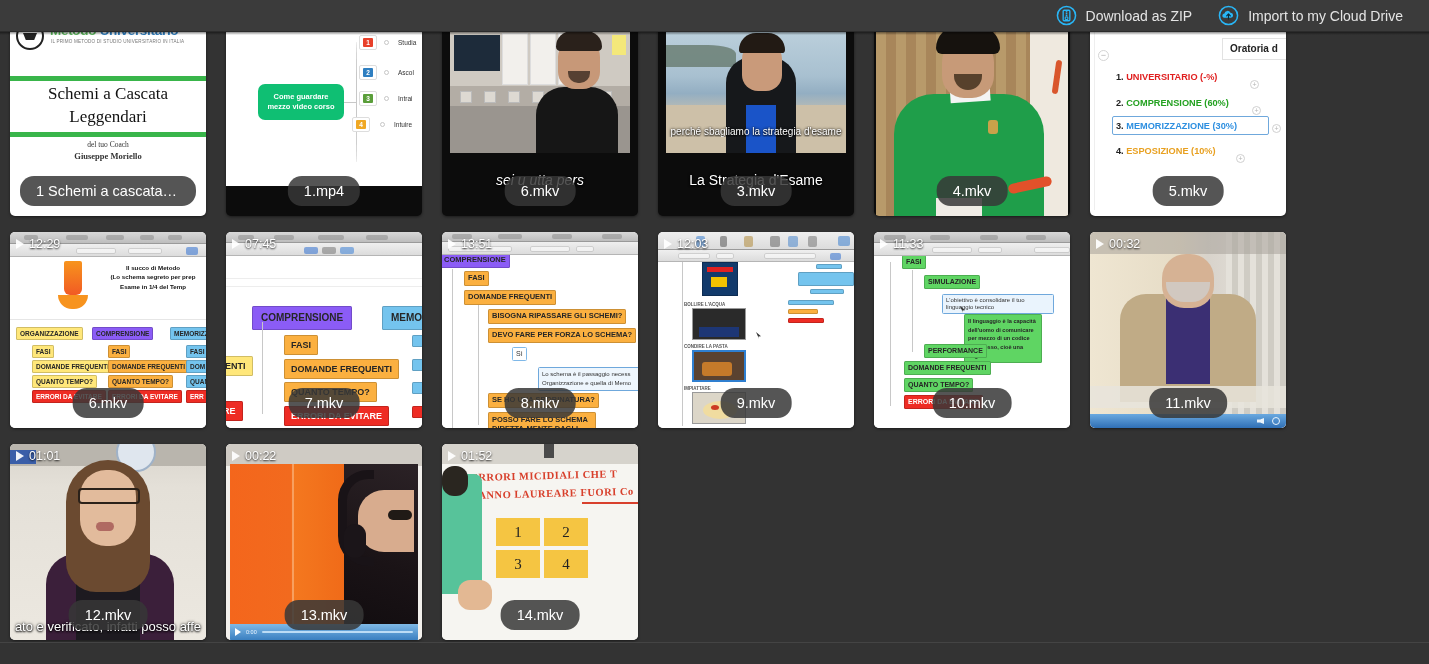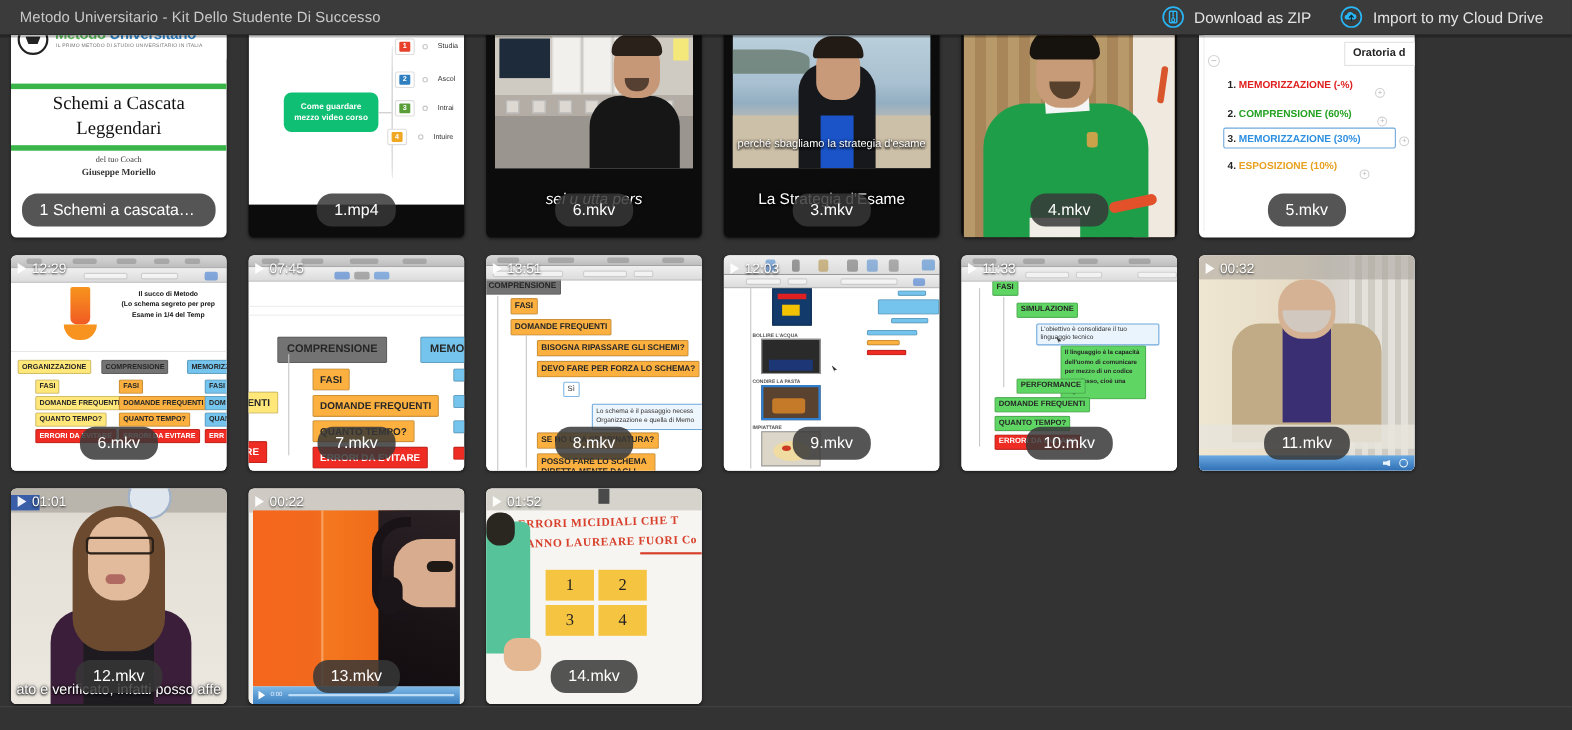--- a/index.html
+++ b/index.html
@@ -146,21 +146,21 @@
     font-weight: bold;
     color: #262626;
     padding: 2px 3px;
     border-radius: 1.5px;
     white-space: nowrap;
     line-height: 1.15;
     border: 1px solid rgba(0,0,0,0.18);
   }
   .node.wrap { white-space: normal; }
   .y { background:#ffe77a; }
-  .o { background:#737373; }
+  .o { background:#8b5cf6; }
   .o2 { background:#fbb040; }
   .r { background:#ee2c24; color:#fff; }
   .b { background:#74c4ee; }
   .g { background:#5fd563; }
   .w { background:#fff; border:1px solid #7fb8e8; color:#333; font-weight:normal;}
   .line { position:absolute; background:#c8c8c8; }
 
   
   .t0-logo-row { position:absolute; left:0; right:0; top:0; height:34px; background:#fff; }
   .t0-cap { position:absolute; left:6px; top:2px; width:28px; height:28px; border-radius:50%;
@@ -208,21 +208,20 @@
   .scroll-shadow {
     position:absolute; left:0; right:0; top:0; height:3px;
     background:linear-gradient(rgba(0,0,0,.45),rgba(0,0,0,0));
     z-index:20; pointer-events:none;
   }
 </style>
 </head>
 <body>
 
 <div class="header">
-  <div class="header-title">Metodo Universitario - Kit Dello Studente Di Successo</div>
 
   <div class="header-actions">
 
     <div class="header-action">
       <span class="hdr-icon">
         <svg viewBox="0 0 22 22" width="21" height="21">
           <circle cx="11" cy="11" r="9.5" fill="none" stroke="#29b6f6" stroke-width="1.6"></circle>
           <rect x="7.5" y="5.5" width="7" height="11" rx="1" fill="none" stroke="#29b6f6" stroke-width="1.4"></rect>
           <rect x="10.2" y="6.4" width="1.7" height="1.5" fill="#29b6f6"></rect>
           <rect x="10.2" y="8.4" width="1.7" height="1.5" fill="#29b6f6"></rect>
@@ -370,21 +369,21 @@
     <div class="cell">
       <div class="thumb">
         <div style="position:absolute;left:4px;right:0;top:8px;bottom:6px;background:#fff;">
           <div style="position:absolute;left:0;top:0;width:1px;height:100%;background:#eee;"></div>
           <div style="position:absolute;left:4px;top:22px;width:11px;height:11px;border:1px solid #d4d4d4;border-radius:50%;color:#b0b0b0;font-size:9px;line-height:9px;text-align:center;">−</div>
           <div style="position:absolute;left:128px;top:10px;right:-6px;height:22px;border:1px solid #e2e2e2;background:#fff;"></div>
           <div class="ol" style="left:136px;top:15px;font-size:10px;color:#222;">Oratoria d</div>
 
           <div class="ol" style="left:22px;top:44px;">
             <span class="n">1.</span>
-            <span style="color:#e02020">MEMORIZZAZIONE (-%)</span>
+            <span style="color:#e02020">UNIVERSITARIO (-%)</span>
           </div>
           <div class="plus" style="left:156px;top:52px;">+</div>
 
           <div class="ol" style="left:22px;top:70px;">
             <span class="n">2.</span>
             <span style="color:#23a120">COMPRENSIONE (60%)</span>
           </div>
           <div class="plus" style="left:158px;top:78px;">+</div>
 
           <div class="ol-box" style="left:18px;top:88px;width:157px;height:19px;"></div>

